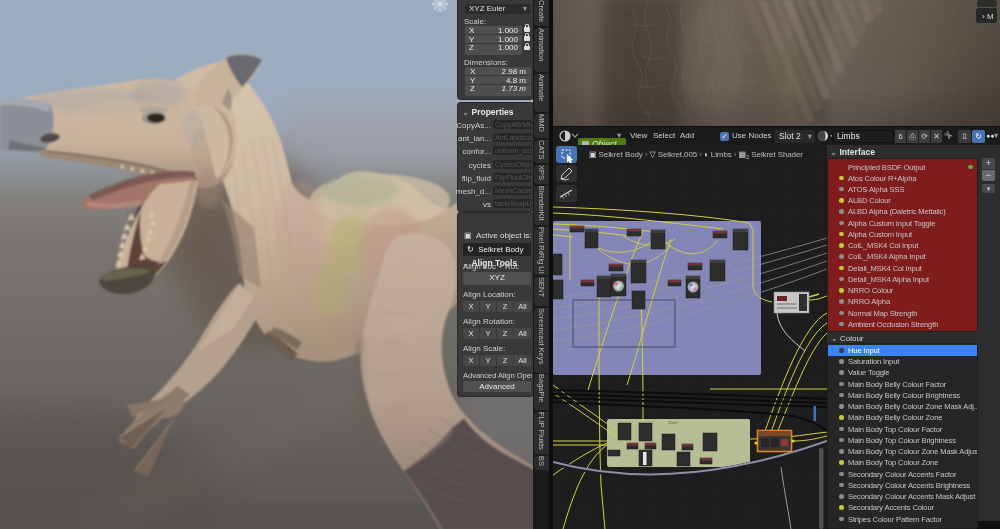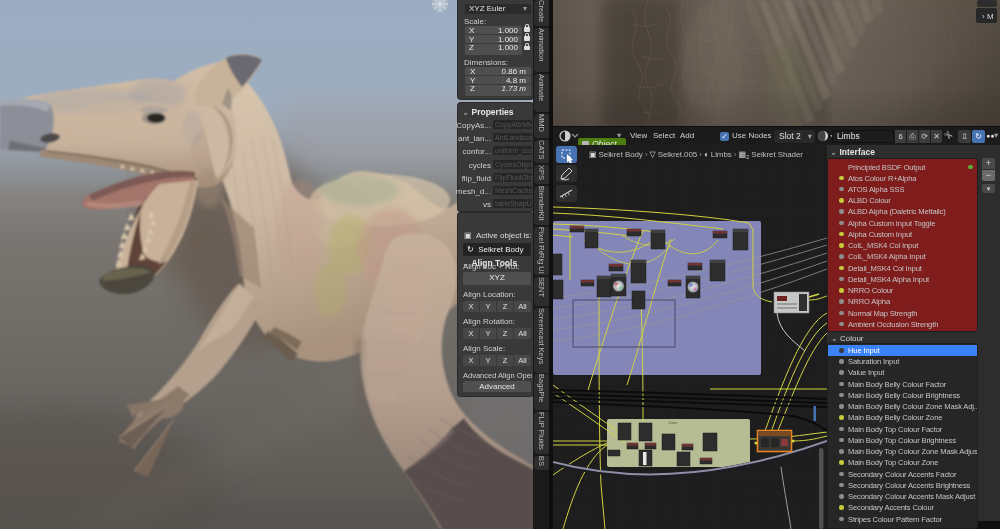--- a/index.html
+++ b/index.html
@@ -235,21 +235,21 @@
           </div>
         <div style="width:6px;height:4.5px;background:#e0e0e0;border-radius:1px;margin-bottom:4.8px;position:relative;">
             <span style="position:absolute;left:1px;top:-3px;width:4px;height:3px;border:1px solid #e0e0e0;border-bottom:none;border-radius:2px 2px 0 0;box-sizing:border-box;"></span>
           </div>
         <div style="width:6px;height:4.5px;background:#e0e0e0;border-radius:1px;position:relative;">
             <span style="position:absolute;left:1px;top:-3px;width:4px;height:3px;border:1px solid #e0e0e0;border-bottom:none;border-radius:2px 2px 0 0;box-sizing:border-box;"></span>
           </div>
       </div>
       <div class="abs" style="left:6px;top:66px;">Dimensions:</div>
       <div class="abs" style="left:7px;top:75px;width:66px;height:28.5px;background:#4f4f4f;border-radius:2px;overflow:hidden;color:#e8e8e8;">
-        <div style="height:9.1px;line-height:9.1px;padding:0 5px;border-bottom:1px solid #3a3a3a;">X<span style="float:right;">0.86 m</span></div>
+        <div style="height:9.1px;line-height:9.1px;padding:0 5px;border-bottom:1px solid #3a3a3a;">X<span style="float:right;">2.98 m</span></div>
         <div style="height:9.1px;line-height:9.1px;padding:0 5px;border-bottom:1px solid #3a3a3a;">Y<span style="float:right;">4.8 m</span></div>
         <div style="height:8.5px;line-height:8.5px;padding:0 5px;">Z<span style="float:right;font-style:italic;">1.73 m</span></div>
       </div>
     </div>
 
     <div class="abs" style="left:0;top:103px;width:75px;height:108px;background:#393939;border-radius:3px;box-shadow:0 0 0 1px #2a2a2a;">
       <div class="abs" style="left:4px;top:4px;color:#e8e8e8;font-weight:bold;font-size:8.5px;"><span style="font-weight:normal;color:#bbb;">⌄ </span>Properties</div>
       <div class="abs" style="left:0;top:15px;width:75px;">
 
         <div style="position:relative;height:13.2px;">
@@ -715,21 +715,21 @@
       <div class="ifrow" style="margin-top:1px;background:#3b82f6;color:#fff;">
           <span class="dot" style="background:#3a3a3a;"></span>
           <span class="lbl">Hue Input</span>
         </div>
       <div class="ifrow">
           <span class="dot"></span>
           <span class="lbl">Saturation Input</span>
         </div>
       <div class="ifrow">
           <span class="dot"></span>
-          <span class="lbl">Value Input</span>
+          <span class="lbl">Value Toggle</span>
         </div>
       <div class="ifrow">
           <span class="dot"></span>
           <span class="lbl">Main Body Belly Colour Factor</span>
         </div>
       <div class="ifrow">
           <span class="dot"></span>
           <span class="lbl">Main Body Belly Colour Brightness</span>
         </div>
       <div class="ifrow">

